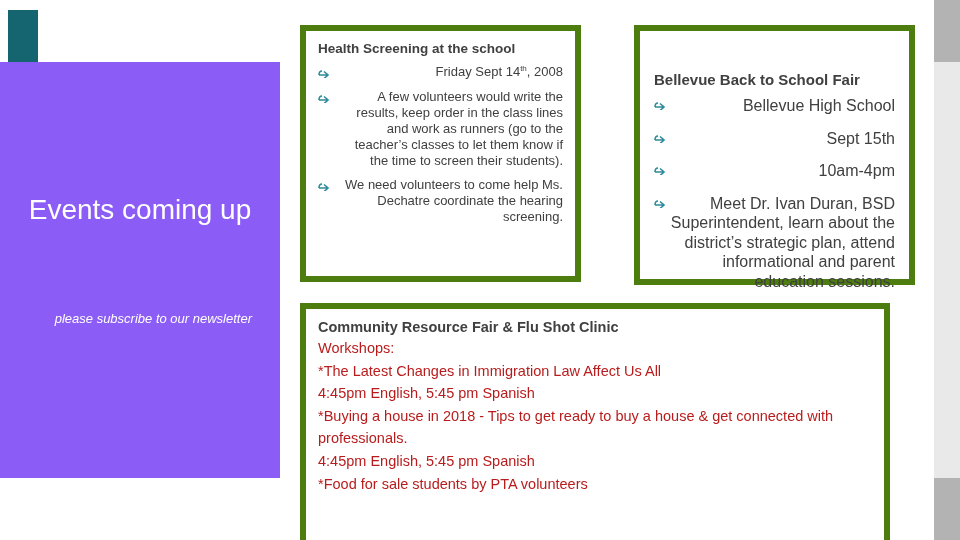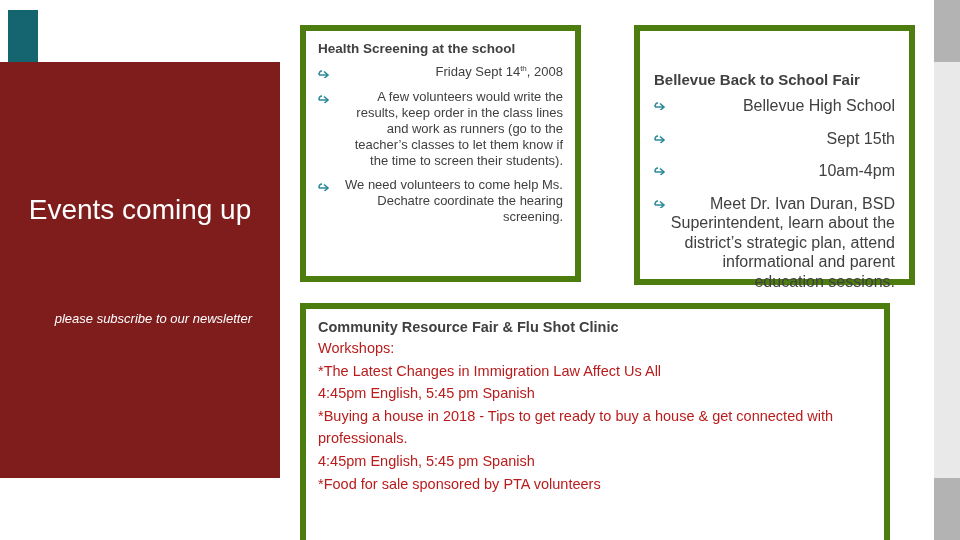--- a/index.html
+++ b/index.html
@@ -21,21 +21,21 @@
   .teal-tab {
     position: absolute;
     left: 8px; top: 10px;
     width: 30px; height: 58px;
     background: #156570;
   }
   .blue-panel {
     position: absolute;
     left: 0; top: 62px;
     width: 280px; height: 416px;
-    background: #7f1d1d;
+    background: #8b5cf6;
     color: #ffffff;
   }
   .panel-title {
     position: absolute;
     left: 0; top: 130px;
     width: 100%;
     text-align: center;
     font-size: 28px;
     line-height: 1.3;
     font-weight: 400;
@@ -184,16 +184,16 @@
     </div>
   </div>
 
   <div class="box box-community">
     <div class="community-title">Community Resource Fair &amp; Flu Shot Clinic</div>
     <div class="community-line">Workshops:</div>
     <div class="community-line">*The Latest Changes in Immigration Law Affect Us All</div>
     <div class="community-line">4:45pm English, 5:45 pm Spanish</div>
     <div class="community-line">*Buying a house in 2018 - Tips to get ready to buy a house &amp; get connected with professionals.</div>
     <div class="community-line">4:45pm English, 5:45 pm Spanish</div>
-    <div class="community-line">*Food for sale sponsored by PTA volunteers</div>
+    <div class="community-line">*Food for sale students by PTA volunteers</div>
   </div>
 
 </div>
 
 </body></html>

